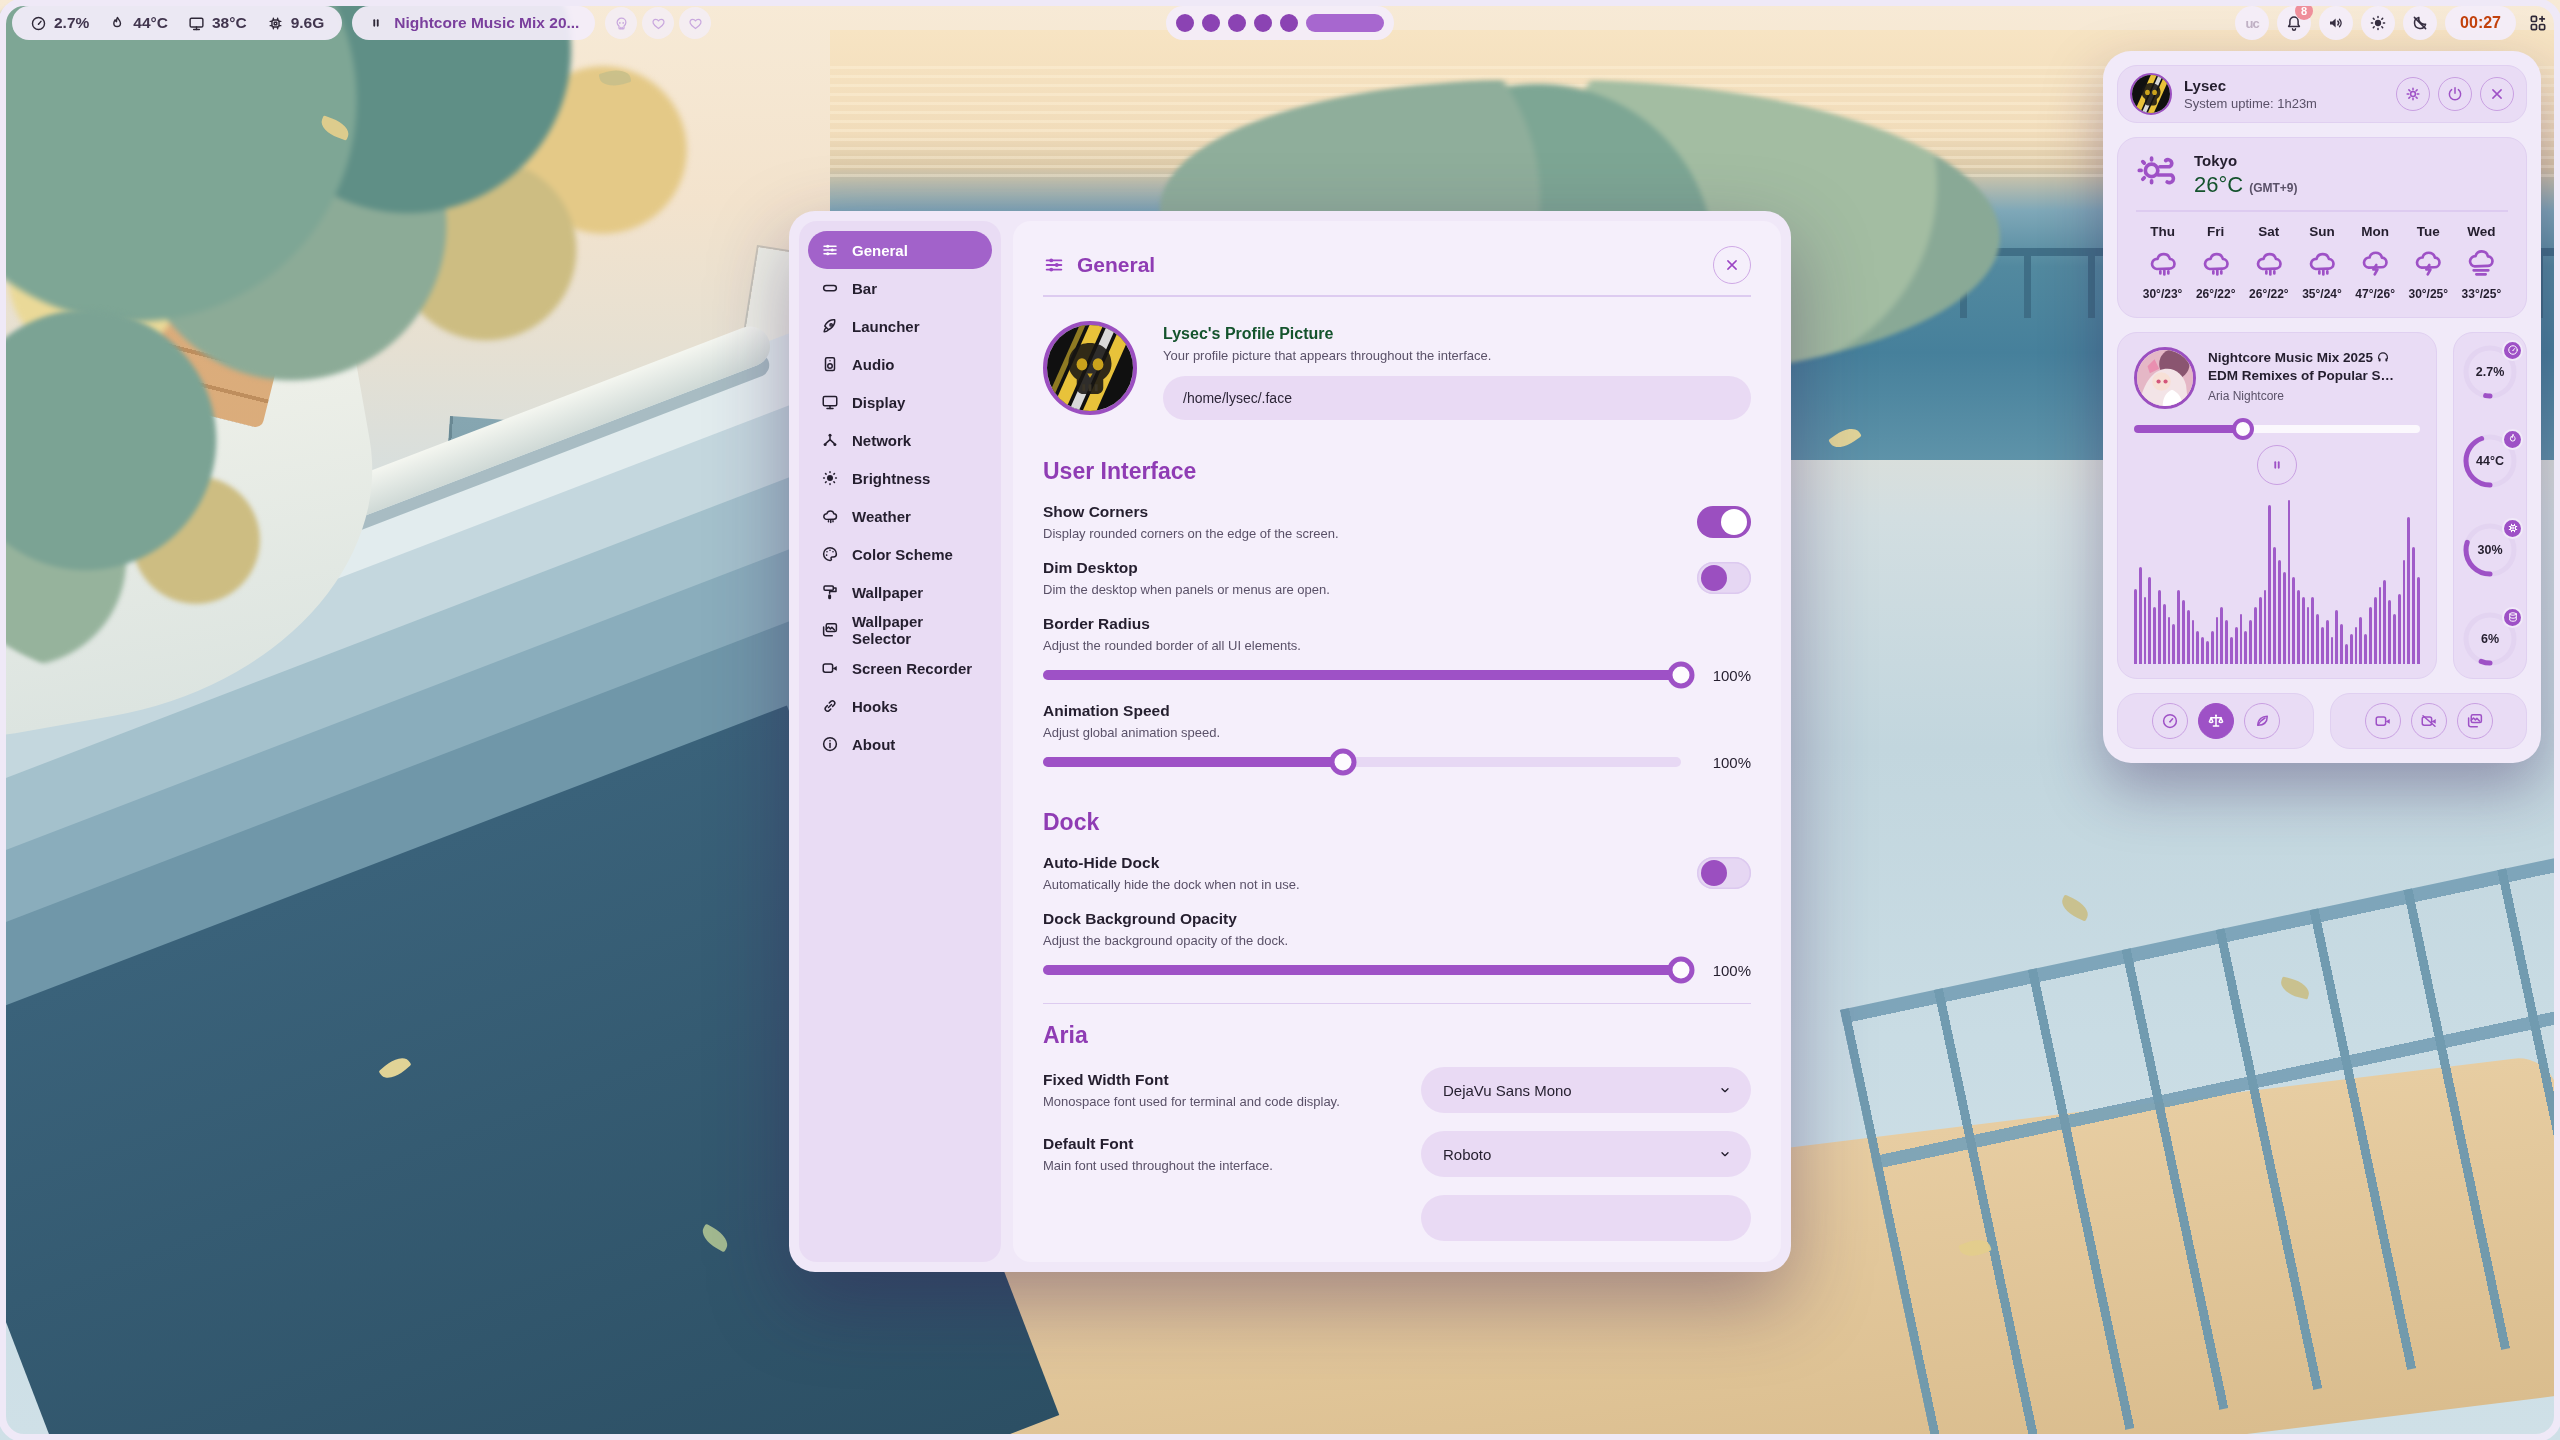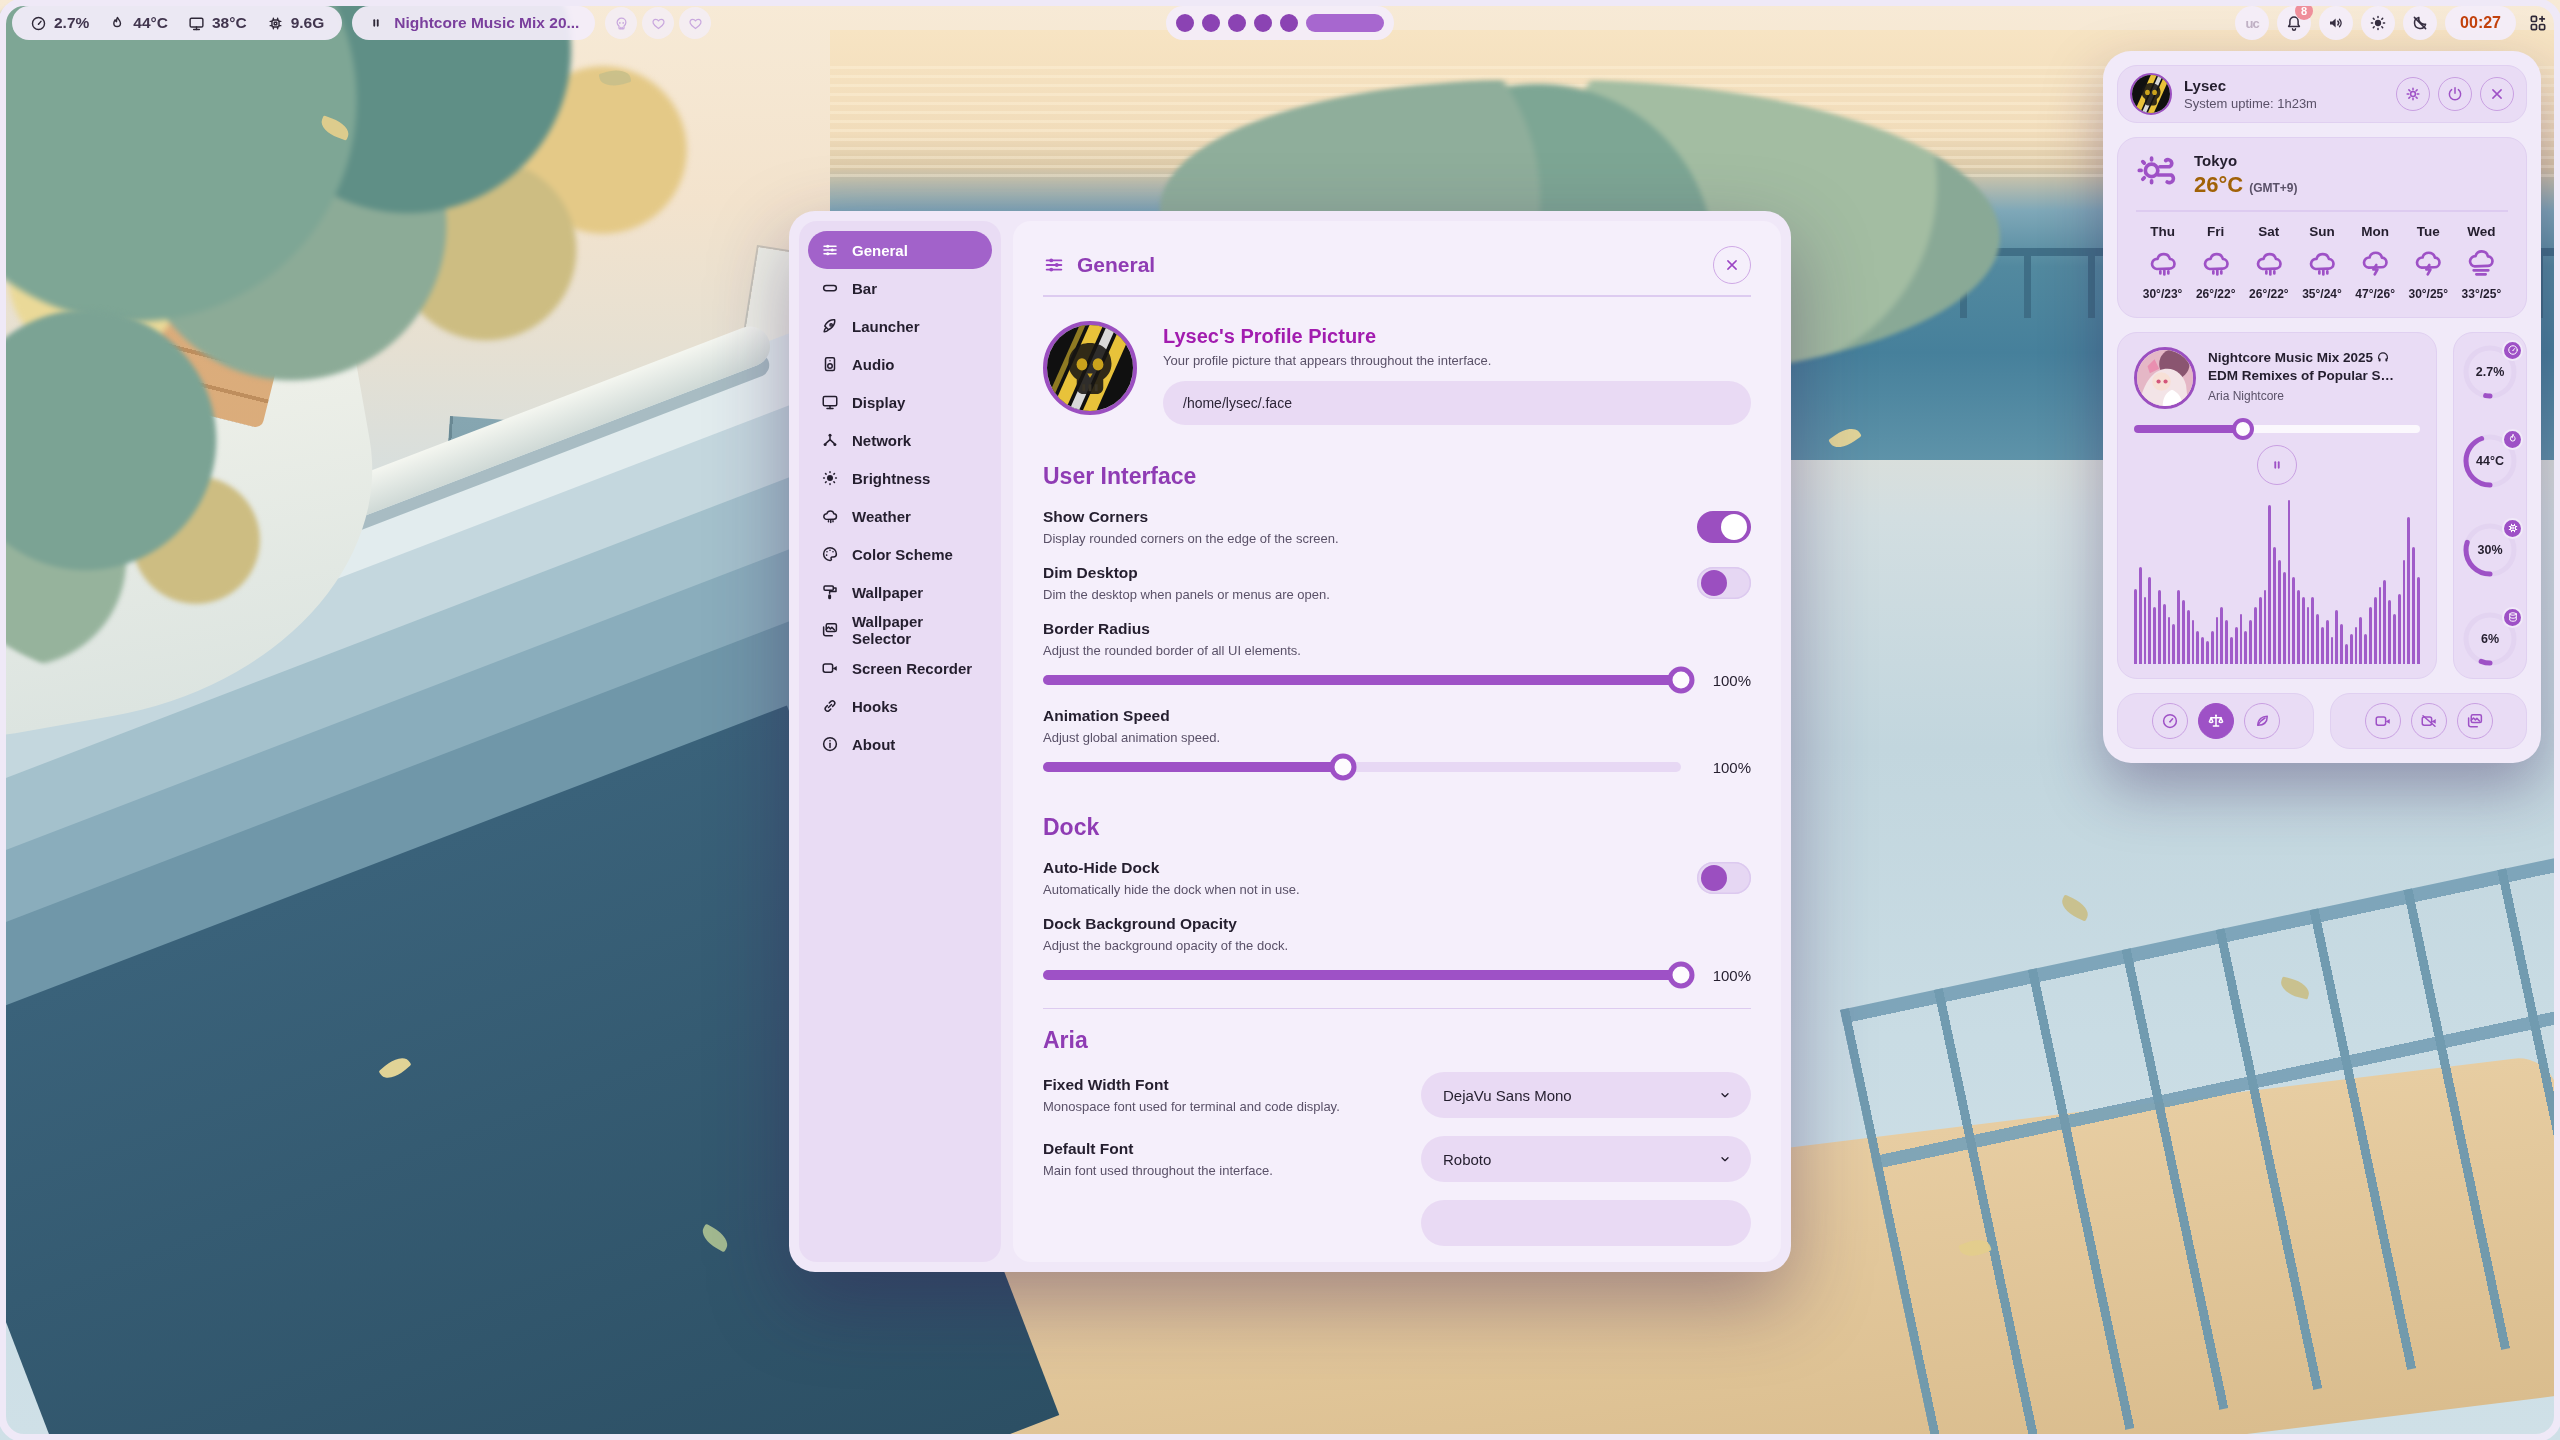--- a/index.html
+++ b/index.html
@@ -92,21 +92,21 @@
   .content{flex:1;background:#f5effb;border-radius:18px;padding:22px 30px 0;overflow:hidden;position:relative}
   .c-head{display:flex;align-items:center;gap:12px;height:44px}
   .c-head h1{font-size:21px;color:#8f3cb4;margin:0}
   .c-head .ic{color:#9b44c4}
   .close-btn{margin-left:auto;width:38px;height:38px;border-radius:50%;border:1.6px solid #cfa9e6;background:transparent;color:#a055c8;display:flex;align-items:center;justify-content:center;cursor:pointer;padding:0}
   .hr{height:1.5px;background:#ddcbf0;margin-top:8px}
   .profile-row{display:flex;gap:26px;margin-top:24px}
   .avatar-big{width:94px;height:94px;border-radius:50%;overflow:hidden;border:4px solid #9b4fc0;flex:none}
   .avatar-big svg,.avatar-sm svg,.album-art svg{display:block;width:100%;height:100%}
   .profile-col{flex:1;padding-top:4px}
-  .profile-col b{font-size:20px;color:#a21caf}
+  .profile-col b{font-size:16px;color:#14532d}
   .profile-col p{font-size:13px;color:#5a5168;margin:5px 0 0}
   .input{margin-top:13px;height:44px;border-radius:22px;background:#e9daf4;display:flex;align-items:center;padding:0 20px;font-size:14px;color:#2c2537}
   h2.sec{font-size:23px;color:#8f3cb4;margin:38px 0 0;font-weight:700}
   h2.sec-fonts{margin-top:18px}
   .row{display:flex;align-items:center;justify-content:space-between;margin-top:18px}
   .lbl b{font-size:15.5px;color:#241e2e}
   .lbl p{font-size:13px;color:#5a5168;margin:5px 0 0}
   .toggle{width:54px;height:32px;border-radius:16px;background:#e6d7f3;box-shadow:inset 0 0 0 1.5px #dcc9ef;position:relative;flex:none;cursor:pointer}
   .toggle::after{content:"";position:absolute;top:3px;left:4px;width:26px;height:26px;border-radius:50%;background:#9b4fc0}
   .toggle.on{background:#9b4fc0;box-shadow:none}
@@ -130,21 +130,21 @@
   .avatar-sm{width:42px;height:42px;border-radius:50%;overflow:hidden;border:2.5px solid #9b4fc0;flex:none}
   .user-col b{font-size:15px;color:#241e2e;display:block}
   .user-col p{font-size:13px;color:#5a5168;margin:2px 0 0}
   .user-btns{margin-left:auto;display:flex;gap:8px}
   .ring-btn{width:34px;height:34px;border-radius:50%;border:1.6px solid #c9a0e2;color:#9e51c6;display:flex;align-items:center;justify-content:center;cursor:pointer;background:transparent}
   .weather-card{padding:14px 18px 16px;flex:none}
   .w-head{display:flex;align-items:center;gap:14px}
   .w-head .i44{color:#9e51c6}
   .w-col b{font-size:15px;color:#241e2e}
   .w-temp{display:flex;align-items:baseline;gap:6px;margin-top:2px}
-  .w-temp .t{font-size:22px;font-weight:700;color:#a16207}
+  .w-temp .t{font-size:22px;font-weight:400;color:#14532d}
   .w-temp .tz{font-size:12px;color:#5a5168;font-weight:700}
   .weather-card .hr{margin-top:12px}
   .forecast{display:grid;grid-template-columns:repeat(7,1fr);margin-top:12px}
   .fc-day{display:flex;flex-direction:column;align-items:center;gap:8px}
   .fc-day b{font-size:13.5px;color:#241e2e}
   .fc-day .ic{color:#9e51c6}
   .fc-t{font-size:12px;font-weight:700;color:#241e2e}
   .p-row{display:flex;gap:16px;flex:none}
   .p-row.main{flex:1}
   .media-card{flex:1;padding:14px 16px;display:flex;flex-direction:column;min-width:0}

